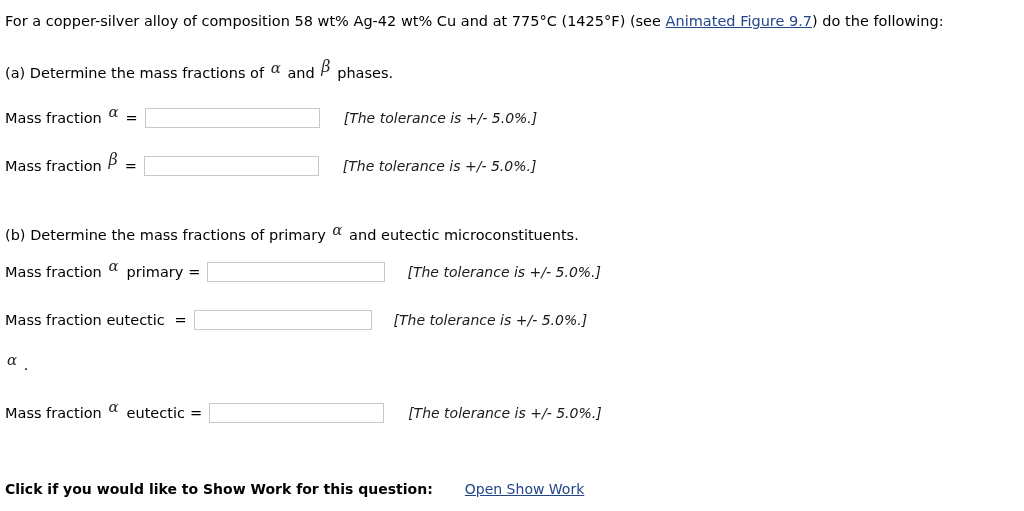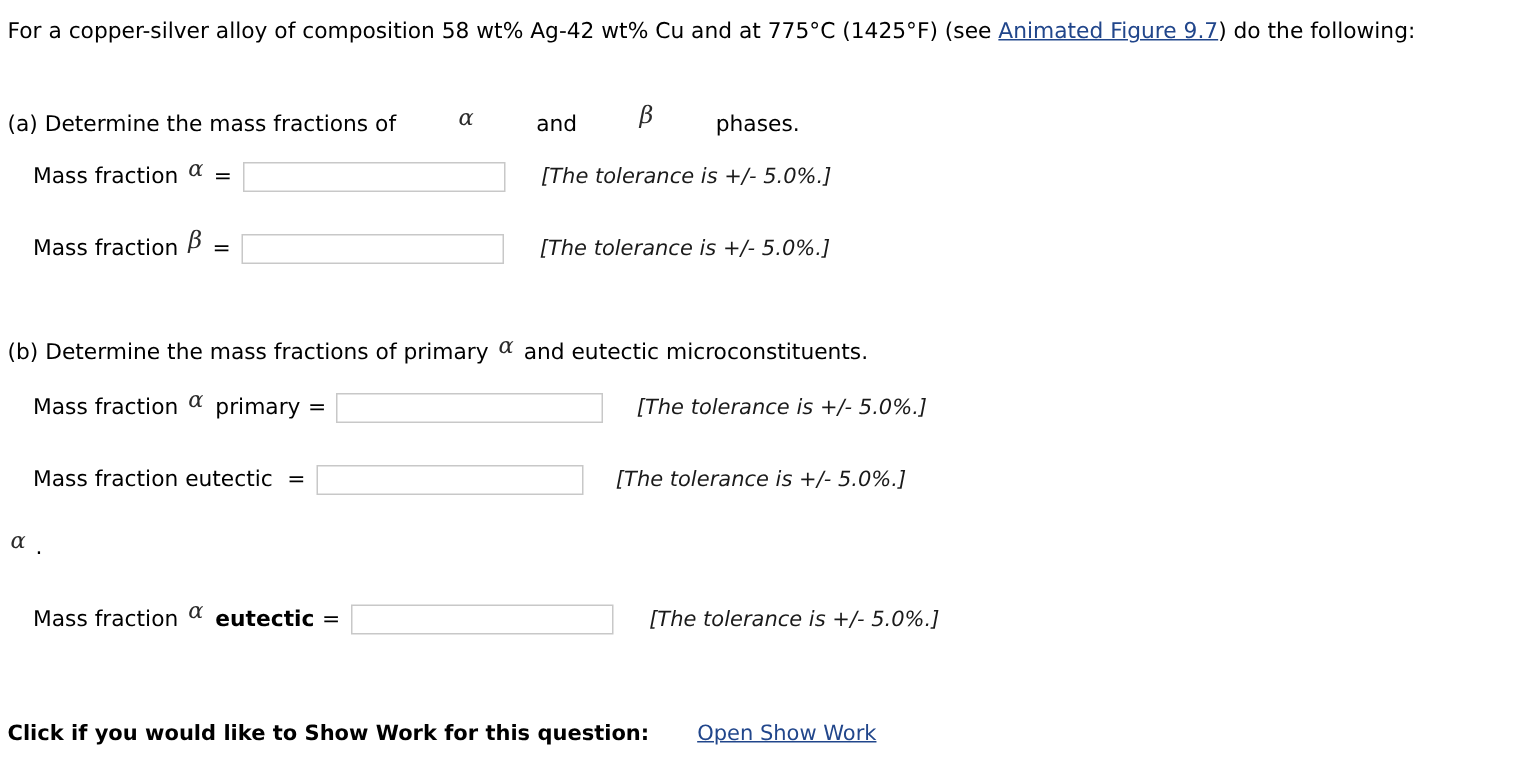--- a/index.html
+++ b/index.html
@@ -60,26 +60,26 @@
     font-size: 14.5px;
   }
   .link {
     color: #21468b;
     text-decoration: underline;
     cursor: pointer;
   }
 
   
   .section-heading { font-size: 14.5px; }
-  #section-a { left: 5px; top: 74px; gap: 35px; }
+  #section-a { left: 5px; top: 64px; }
   #section-b { left: 5px; top: 227px; }
   #section-c { left: 5px; top: 357px; }
 
   
-  .answer-row { font-size: 14.5px; margin-left: 17px; }
+  .answer-row { font-size: 14.5px; }
 
   #row-alpha   { left: 5px; top: 108px; }
   #row-beta    { left: 5px; top: 156px; }
   #row-primary { left: 5px; top: 262px; }
   #row-eutectic{ left: 5px; top: 310px; }
   #row-ceutectic{ left: 5px; top: 403px; }
 
   .label { white-space: pre; }
 
   .eq {
@@ -190,21 +190,21 @@
   </div>
 
   <div class="row section-heading" id="section-c">
     <span class="glyph">α</span>
     <span class="txt"> .</span>
   </div>
 
   <div class="row answer-row" id="row-ceutectic">
     <span class="label">Mass fraction </span>
     <span class="glyph">α</span>
-    <span class="label" style="margin-left:6px;font-weight:bold;">eutectic</span>
+    <span class="label" style="margin-left:6px;">eutectic</span>
     <span class="eq">=</span>
     <input class="answer-box box-w175b" type="text" placeholder="" style="">
     <span class="tolerance tol-gap-3">[The tolerance is +/- 5.0%.]</span>
   </div>
 
   <div class="row" id="footer-line">
     <span class="footer-label">Click if you would like to Show Work for this question:</span>
     <a class="footer-link" style="color: rgb(33, 70, 139); margin-left: 32px;">Open Show Work</a>
   </div>
 

